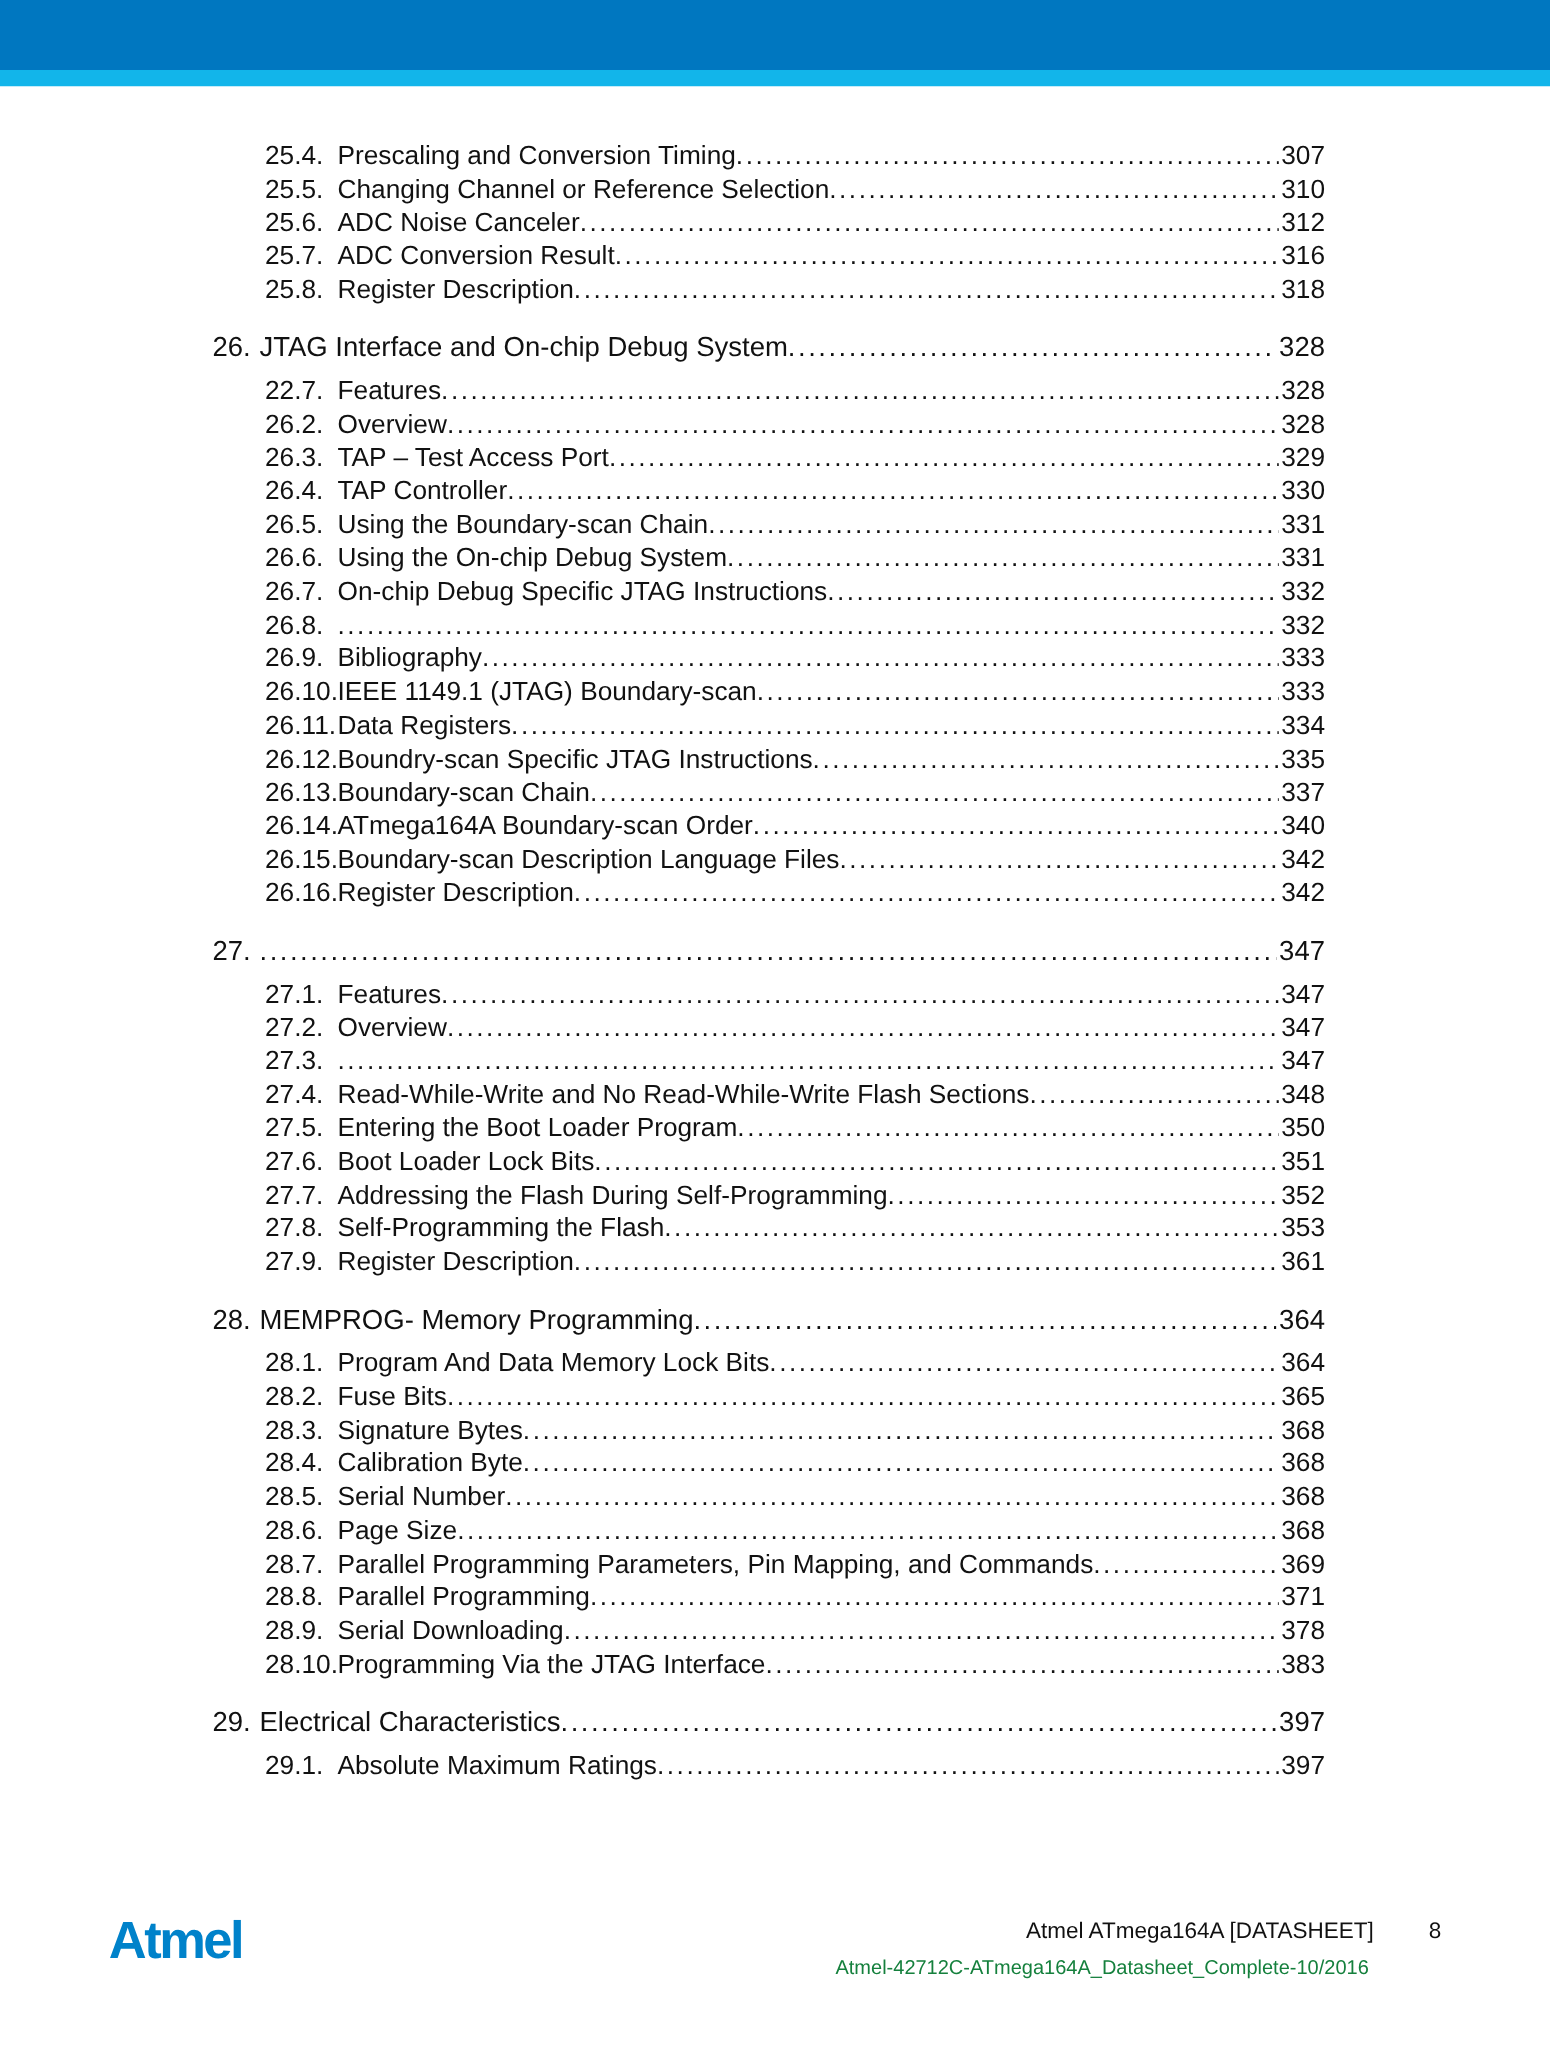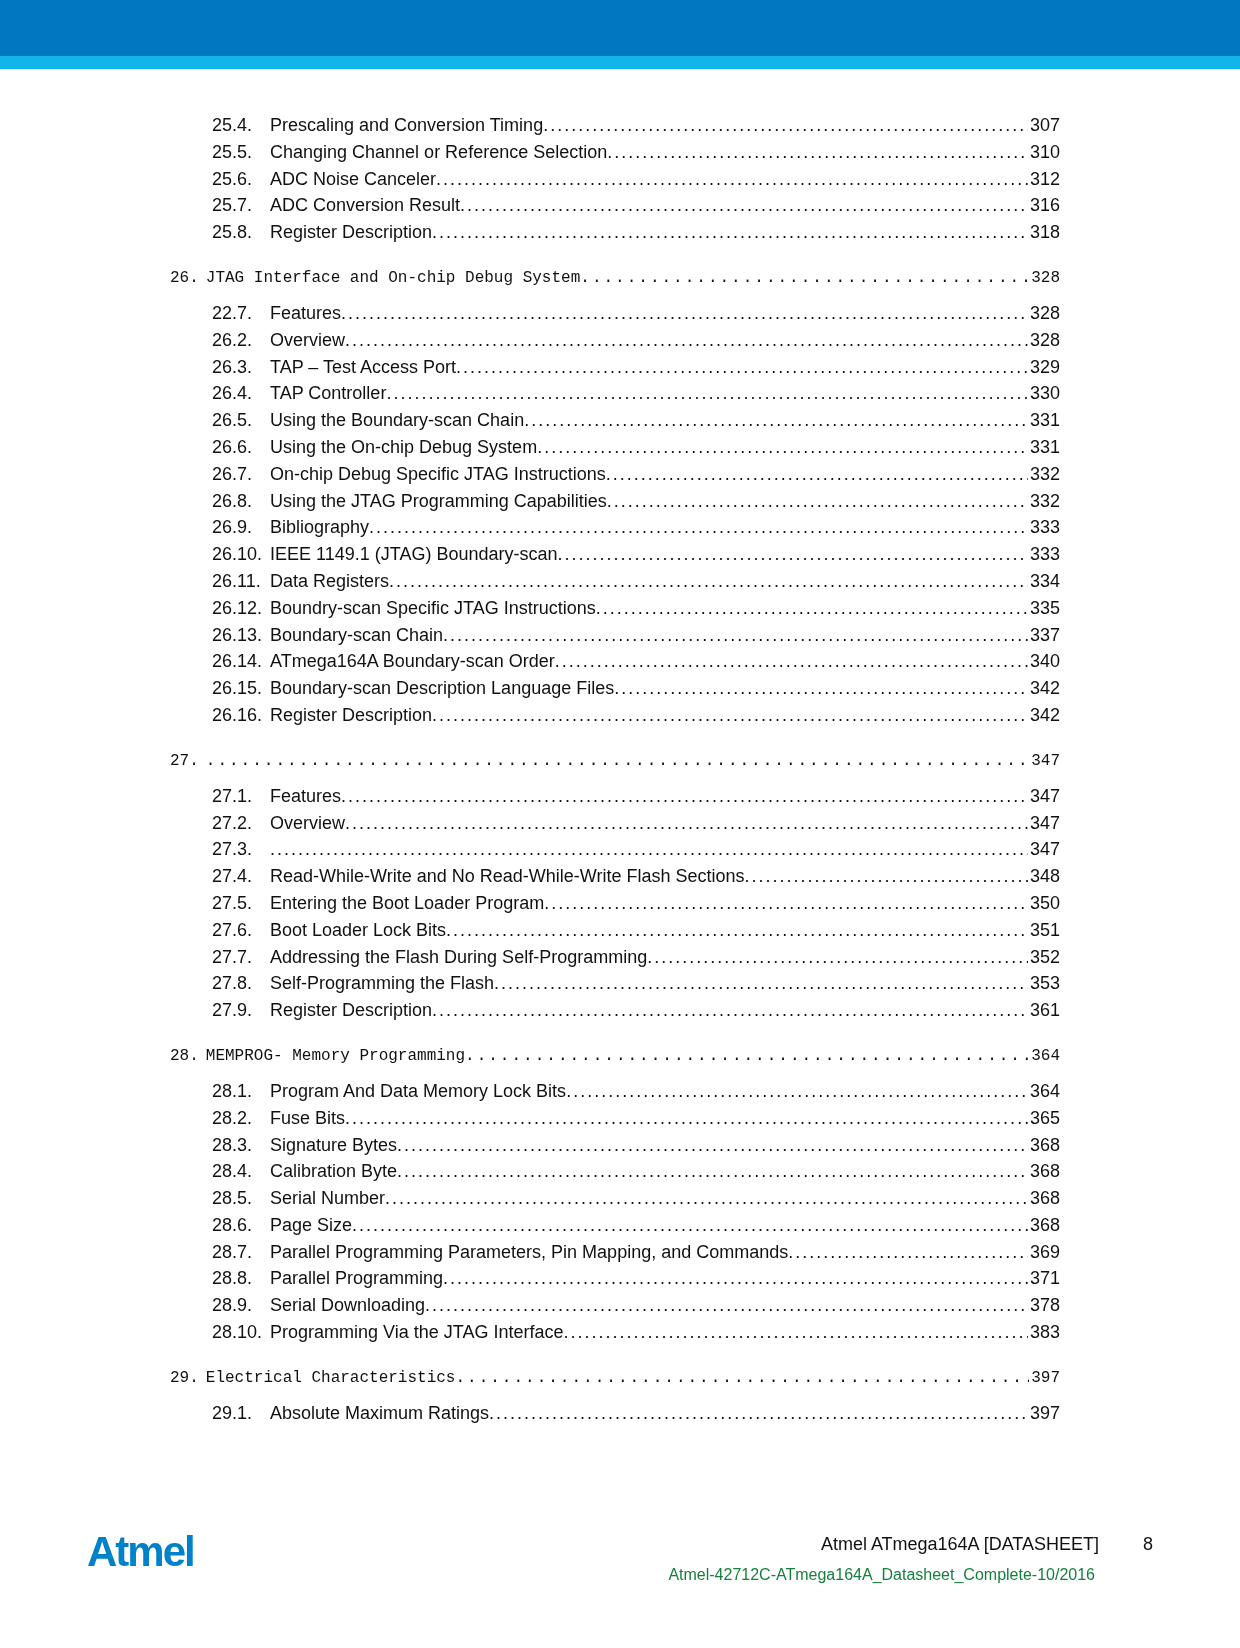--- a/index.html
+++ b/index.html
@@ -18,32 +18,31 @@
     position: absolute;
     left: 170px; top: 112px;
     width: 890px;
   }
   .toc-section { margin: 0; }
   .toc-section + .toc-section { margin-top: 17px; }
 
   .section-heading {
     display: flex;
     align-items: flex-end;
-    font-size: 16px;
+    font-size: 22px;
     line-height: 30px;
     margin-bottom: 7px;
     white-space: nowrap;
-    font-family: Liberation Mono, monospace;
   }
   .section-heading .num { margin-right: 7px; }
 
   .toc-row {
     display: flex;
     align-items: baseline;
-    font-size: 18px;
+    font-size: 21px;
     line-height: 26.8px;
     white-space: nowrap;
   }
   .toc-row .num {
     flex: 0 0 58px;
     width: 58px;
   }
   .row-indent { padding-left: 42px; }
 
   .dots {
@@ -164,21 +163,20 @@
         <span class="page-num">331</span>
       </div>
       <div class="toc-row row-indent">
         <span class="num">26.7.</span>
         <span class="title">On-chip Debug Specific JTAG Instructions</span>
         <span class="dots"></span>
         <span class="page-num">332</span>
       </div>
       <div class="toc-row row-indent">
         <span class="num">26.8.</span>
-        <span class="title">Using the JTAG Programming Capabilities</span>
         <span class="dots"></span>
         <span class="page-num">332</span>
       </div>
       <div class="toc-row row-indent">
         <span class="num">26.9.</span>
         <span class="title">Bibliography</span>
         <span class="dots"></span>
         <span class="page-num">333</span>
       </div>
       <div class="toc-row row-indent">

